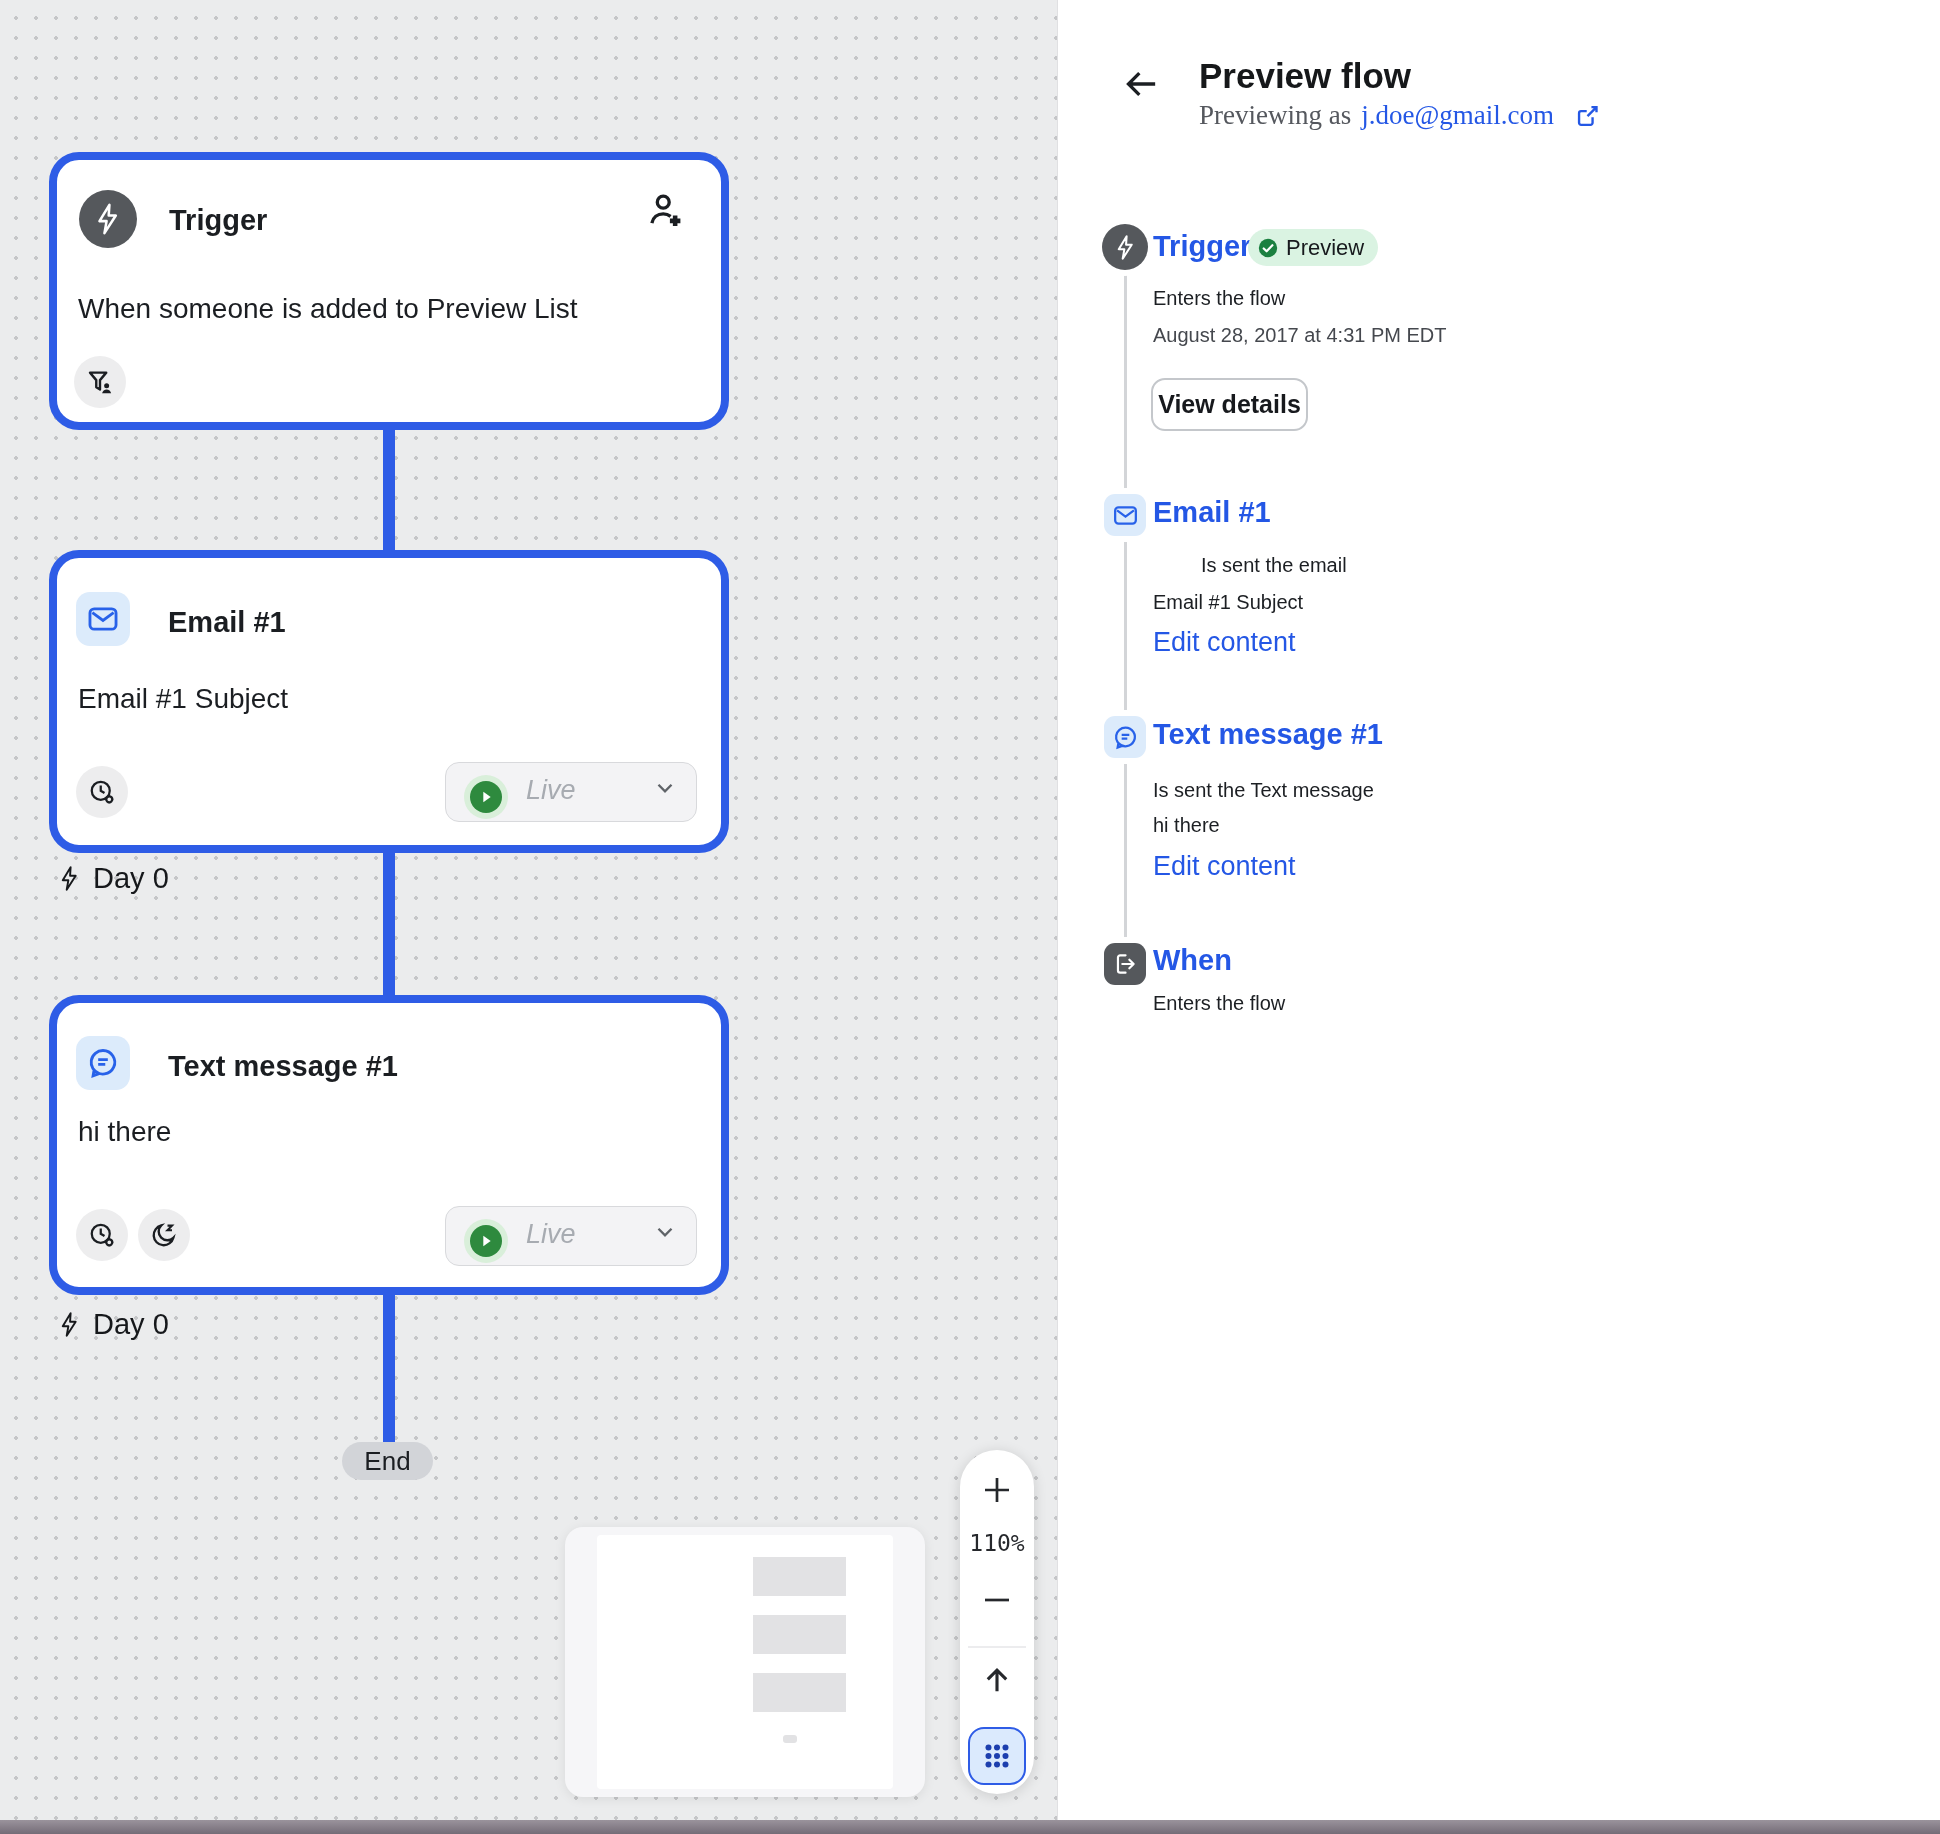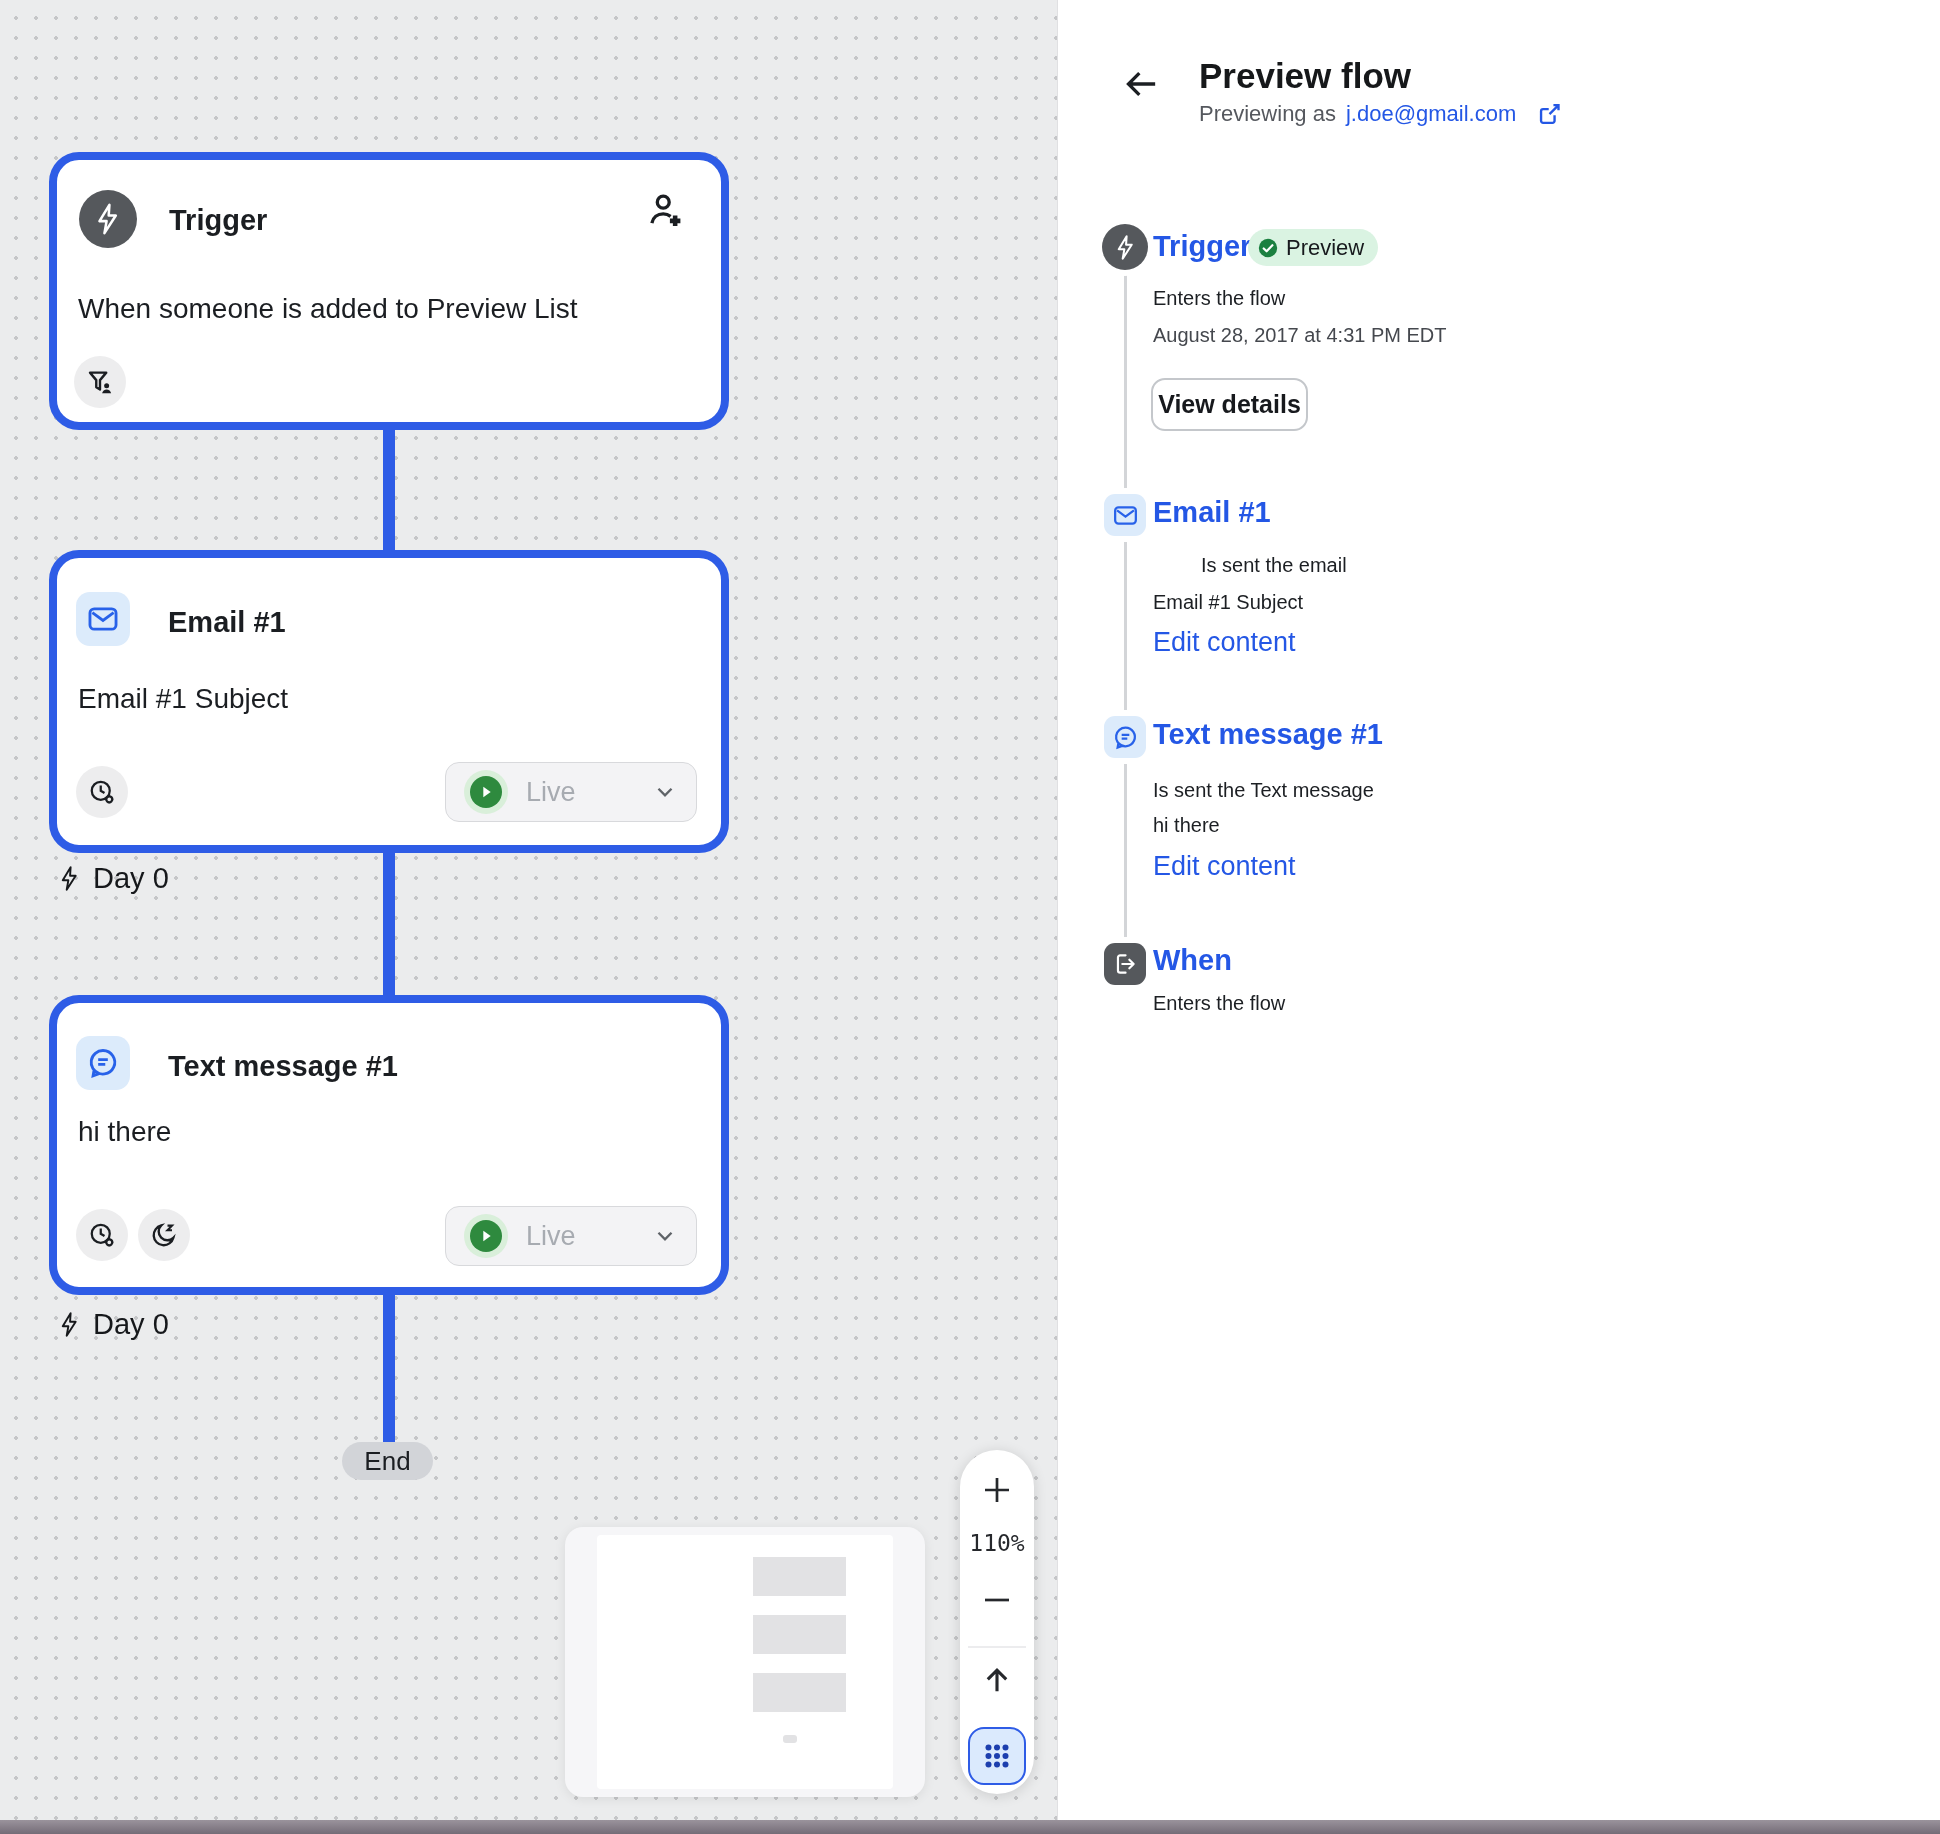--- a/index.html
+++ b/index.html
@@ -34,21 +34,21 @@
     position:absolute; width:52px; height:52px; border-radius:50%;
     background:#ededee; display:flex; align-items:center; justify-content:center;
   }
   .icon-sq {
     position:absolute; width:54px; height:54px; border-radius:14px;
     background:#dcebfb; display:flex; align-items:center; justify-content:center;
   }
   .live-pill {
     position:absolute; left:388px; width:252px; height:60px; border-radius:14px;
     background:#f3f3f5; border:1.5px solid #d8d9dc;
-    display:flex; align-items:center; padding:0 18px; cursor:pointer;
+    display:flex; align-items:flex-start; padding:12px 18px; cursor:pointer;font-style:italic;
   }
   .live-halo { width:44px; height:44px; border-radius:50%; background:#d9efda;
     display:flex; align-items:center; justify-content:center; flex:0 0 auto; }
   .live-dot { width:32px; height:32px; border-radius:50%; background:#2e8a3e;
     display:flex; align-items:center; justify-content:center; }
   .live-label { font-size:27px; color:#a7abb1; margin-left:18px; flex:1; }
   .day-row { position:absolute; left:56px; display:flex; align-items:center; gap:10px; }
   .day-label { font-size:29px; color:#16181b; }
   .end-pill {
     position:absolute; left:342px; top:1442px; width:91px; height:38px; border-radius:19px;
@@ -80,22 +80,22 @@
     background:#dbeafd; border:2px solid #2e5ce6;
     display:flex; align-items:center; justify-content:center; cursor:pointer;
   }
 
   
   .panel { position:absolute; left:1059px; top:0; width:881px; height:1496px;
     background:#fff; border-bottom-right-radius:14px; }
   .back-btn { position:absolute; left:60px; top:62px; width:44px; height:44px;
     display:flex; align-items:center; justify-content:center; cursor:pointer; }
   .panel-title { position:absolute; left:140px; top:56px; font-size:35px; font-weight:bold; color:#16181a; }
-  .panel-sub { position:absolute; left:140px; top:100px; font-size:22px; color:#55585e;
-    display:flex; align-items:center; gap:10px; }
+  .panel-sub { position:absolute; left:140px; top:100px; font-size:27px; color:#55585e;
+    display:flex; align-items:center; gap:10px;font-family:Liberation Serif, serif; }
   .panel-sub a { color:#2457e5; text-decoration:none; cursor:pointer; display:flex; align-items:center; gap:20px; }
 
   .tl-line { position:absolute; left:65px; top:255px; width:3px; height:695px; background:#d3d5d8; }
   .tl-circle { position:absolute; left:43px; top:224px; width:46px; height:46px; border-radius:50%;
     background:#55585c; display:flex; align-items:center; justify-content:center; box-shadow:0 0 0 6px #fff; }
   .tl-sq { position:absolute; left:45px; width:42px; height:42px; border-radius:11px;
     background:#dcebfb; display:flex; align-items:center; justify-content:center; box-shadow:0 0 0 6px #fff; }
   .tl-sq.dark { background:#55585c; }
   .tl-heading { position:absolute; left:94px; font-size:29px; font-weight:bold; color:#2457e5; cursor:pointer; }
   .tl-text { position:absolute; left:94px; font-size:20px; color:#1c1f23; }

